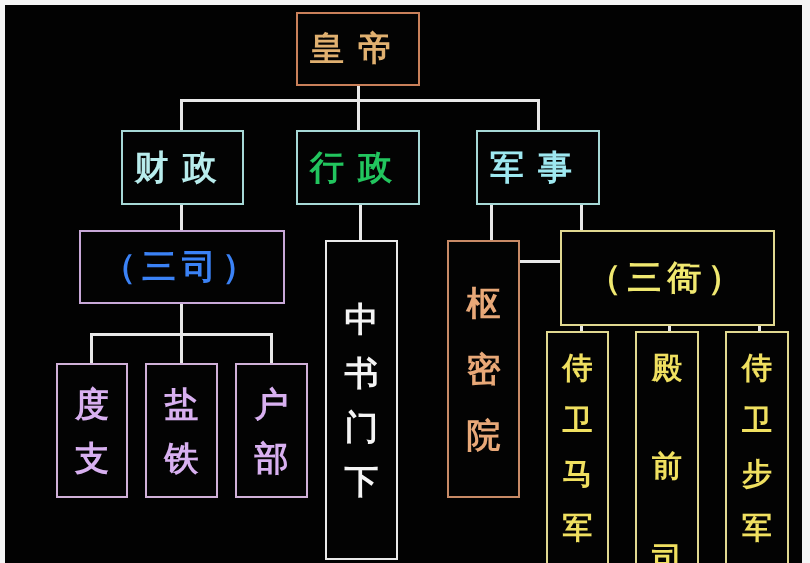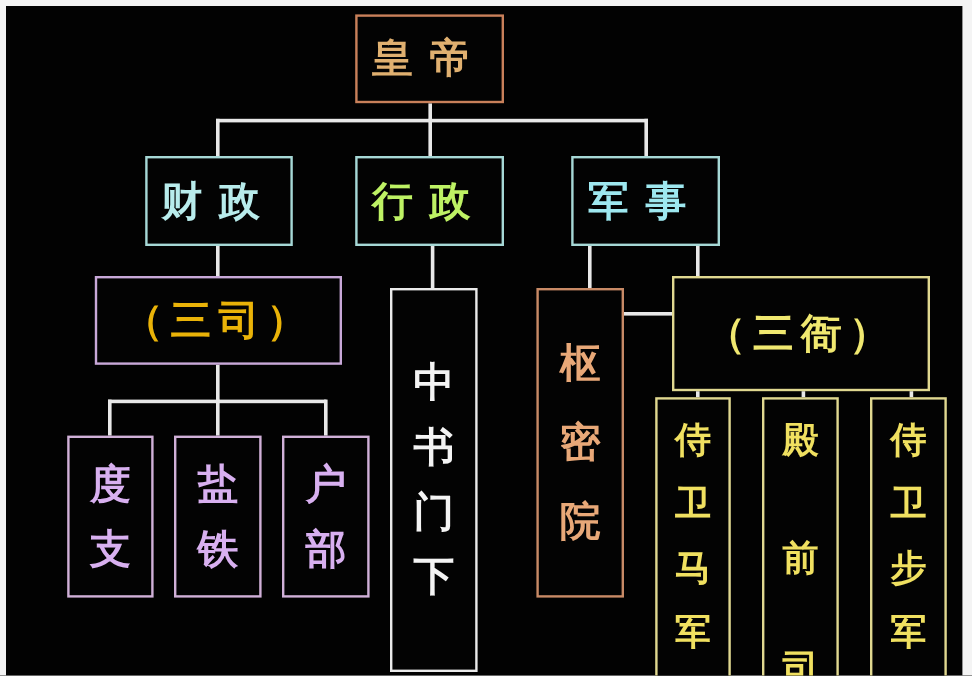--- a/index.html
+++ b/index.html
@@ -35,28 +35,28 @@
 <div class="line" style="left:668px;top:303px;width:3px;height:29px;"></div>
 <div class="line" style="left:758px;top:303px;width:3px;height:29px;"></div>
 
 <div class="box h" style="left:296px;top:12px;width:124px;height:74px;border-color:#c9805a;color:#e0b070;">
   <span>皇帝</span>
 </div>
 
 <div class="box h" style="left:121px;top:130px;width:123px;height:75px;border-color:#a6d8d6;color:#b8ecec;">
   <span>财政</span>
 </div>
-<div class="box h" style="left:296px;top:130px;width:124px;height:75px;border-color:#a6d8d6;color:#bef264;">
+<div class="box h" style="left:296px;top:130px;width:124px;height:75px;border-color:#a6d8d6;color:#22c55e;">
   <span>行政</span>
 </div>
 <div class="box h" style="left:476px;top:130px;width:124px;height:75px;border-color:#a6d8d6;color:#9ee8f0;">
   <span>军事</span>
 </div>
 
-<div class="box h" style="left:79px;top:230px;width:206px;height:74px;border-color:#c8a8d8;color:#eab308;letter-spacing:6px;">
+<div class="box h" style="left:79px;top:230px;width:206px;height:74px;border-color:#c8a8d8;color:#3b82f6;letter-spacing:6px;">
   <span>（三司）</span>
 </div>
 
 <div class="box v" style="left:56px;top:363px;width:72px;height:135px;border-color:#d0b0d8;color:#d8b0f0;">
   <span>度</span>
   <span>支</span>
 </div>
 <div class="box v" style="left:145px;top:363px;width:73px;height:135px;border-color:#d0b0d8;color:#d8b0f0;">
   <span>盐</span>
   <span>铁</span>

